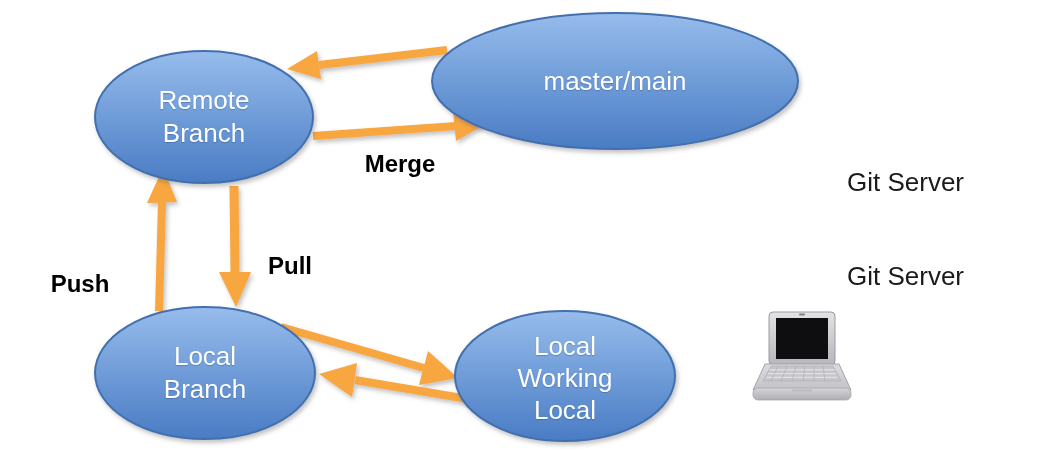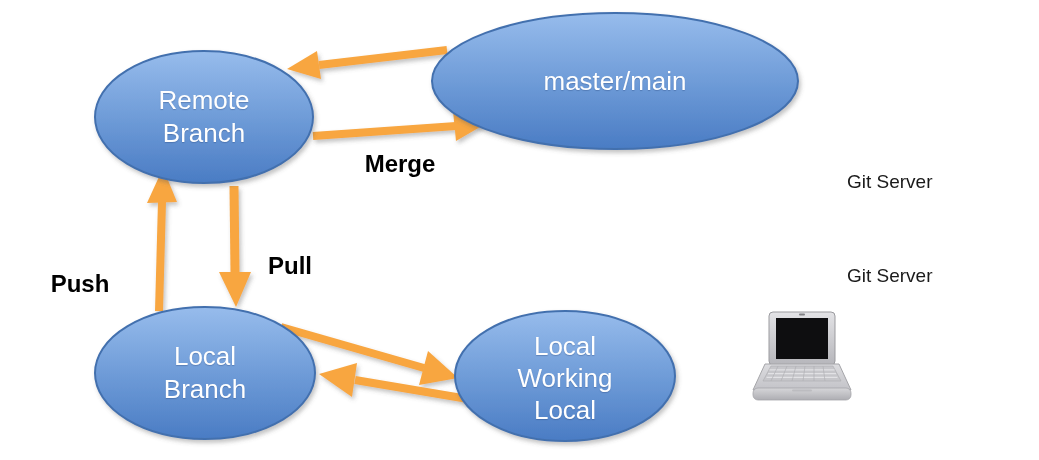--- a/index.html
+++ b/index.html
@@ -26,21 +26,21 @@
   }
   .node-label span { display: block; }
   .edge-label {
     color: #000000;
     font-size: 24px;
     font-weight: 700;
     line-height: 26px;
   }
   .region-label {
     color: #1a1a1a;
-    font-size: 19px;
+    font-size: 26px;
     font-weight: 400;
     line-height: 28px;
     text-align: left;
   }
 </style>
 </head>
 <body>
 
 <div class="stage">
 

